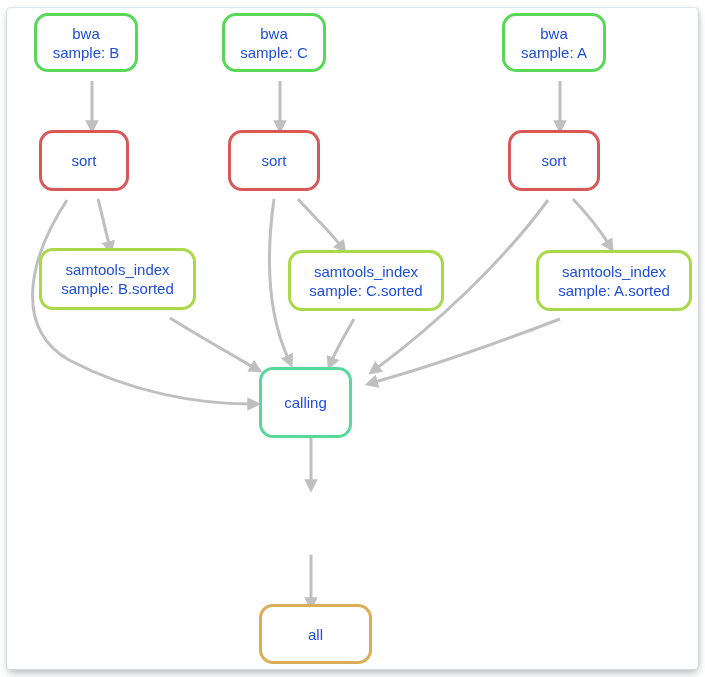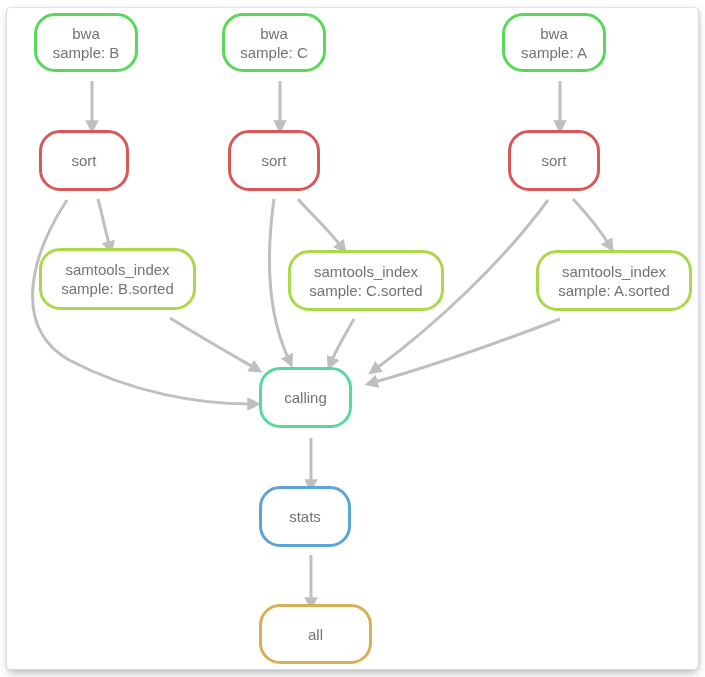--- a/index.html
+++ b/index.html
@@ -28,28 +28,28 @@
     left: 0;
     top: 0;
     width: 705px;
     height: 677px;
   }
   .node {
     position: absolute;
     box-sizing: border-box;
     background: #ffffff;
     border: 3.5px solid #999;
-    border-radius: 21px;
+    border-radius: 14px;
     display: flex;
     align-items: center;
     justify-content: center;
     text-align: center;
     font-size: 15px;
     line-height: 19px;
-    color: #737373;
+    color: #1d4ed8;
     white-space: pre-line;
   }
 </style>
 </head>
 <body>
 
 <div class="panel">
 
   <svg class="edges" viewBox="0 0 705 677">
     <defs>
@@ -92,19 +92,18 @@
 
   <div class="node" style="left: 32px; top: 240px; width: 157px; height: 62px; border-color: rgb(169, 216, 73);">samtools_index
 sample: B.sorted</div>
 
   <div class="node" style="left: 281px; top: 242px; width: 156px; height: 61px; border-color: rgb(169, 216, 73);">samtools_index
 sample: C.sorted</div>
 
   <div class="node" style="left: 529px; top: 242px; width: 156px; height: 61px; border-color: rgb(169, 216, 73);">samtools_index
 sample: A.sorted</div>
 
-  <div class="node" style="left: 252px; top: 359px; width: 93px; height: 61px; border-color: rgb(87, 217, 155);">calling</div>
+  <div class="node" style="left: 252px; top: 359px; width: 93px; height: 71px; border-color: rgb(87, 217, 155);">calling</div>
 
-  <div class="node" style="left: 252px; top: 478px; width: 92px; height: 61px; border-color: rgb(91, 164, 217);">stats</div>
 
   <div class="node" style="left: 252px; top: 596px; width: 113px; height: 60px; border-color: rgb(217, 174, 87);">all</div>
 
 </div>
 
 </body></html>

